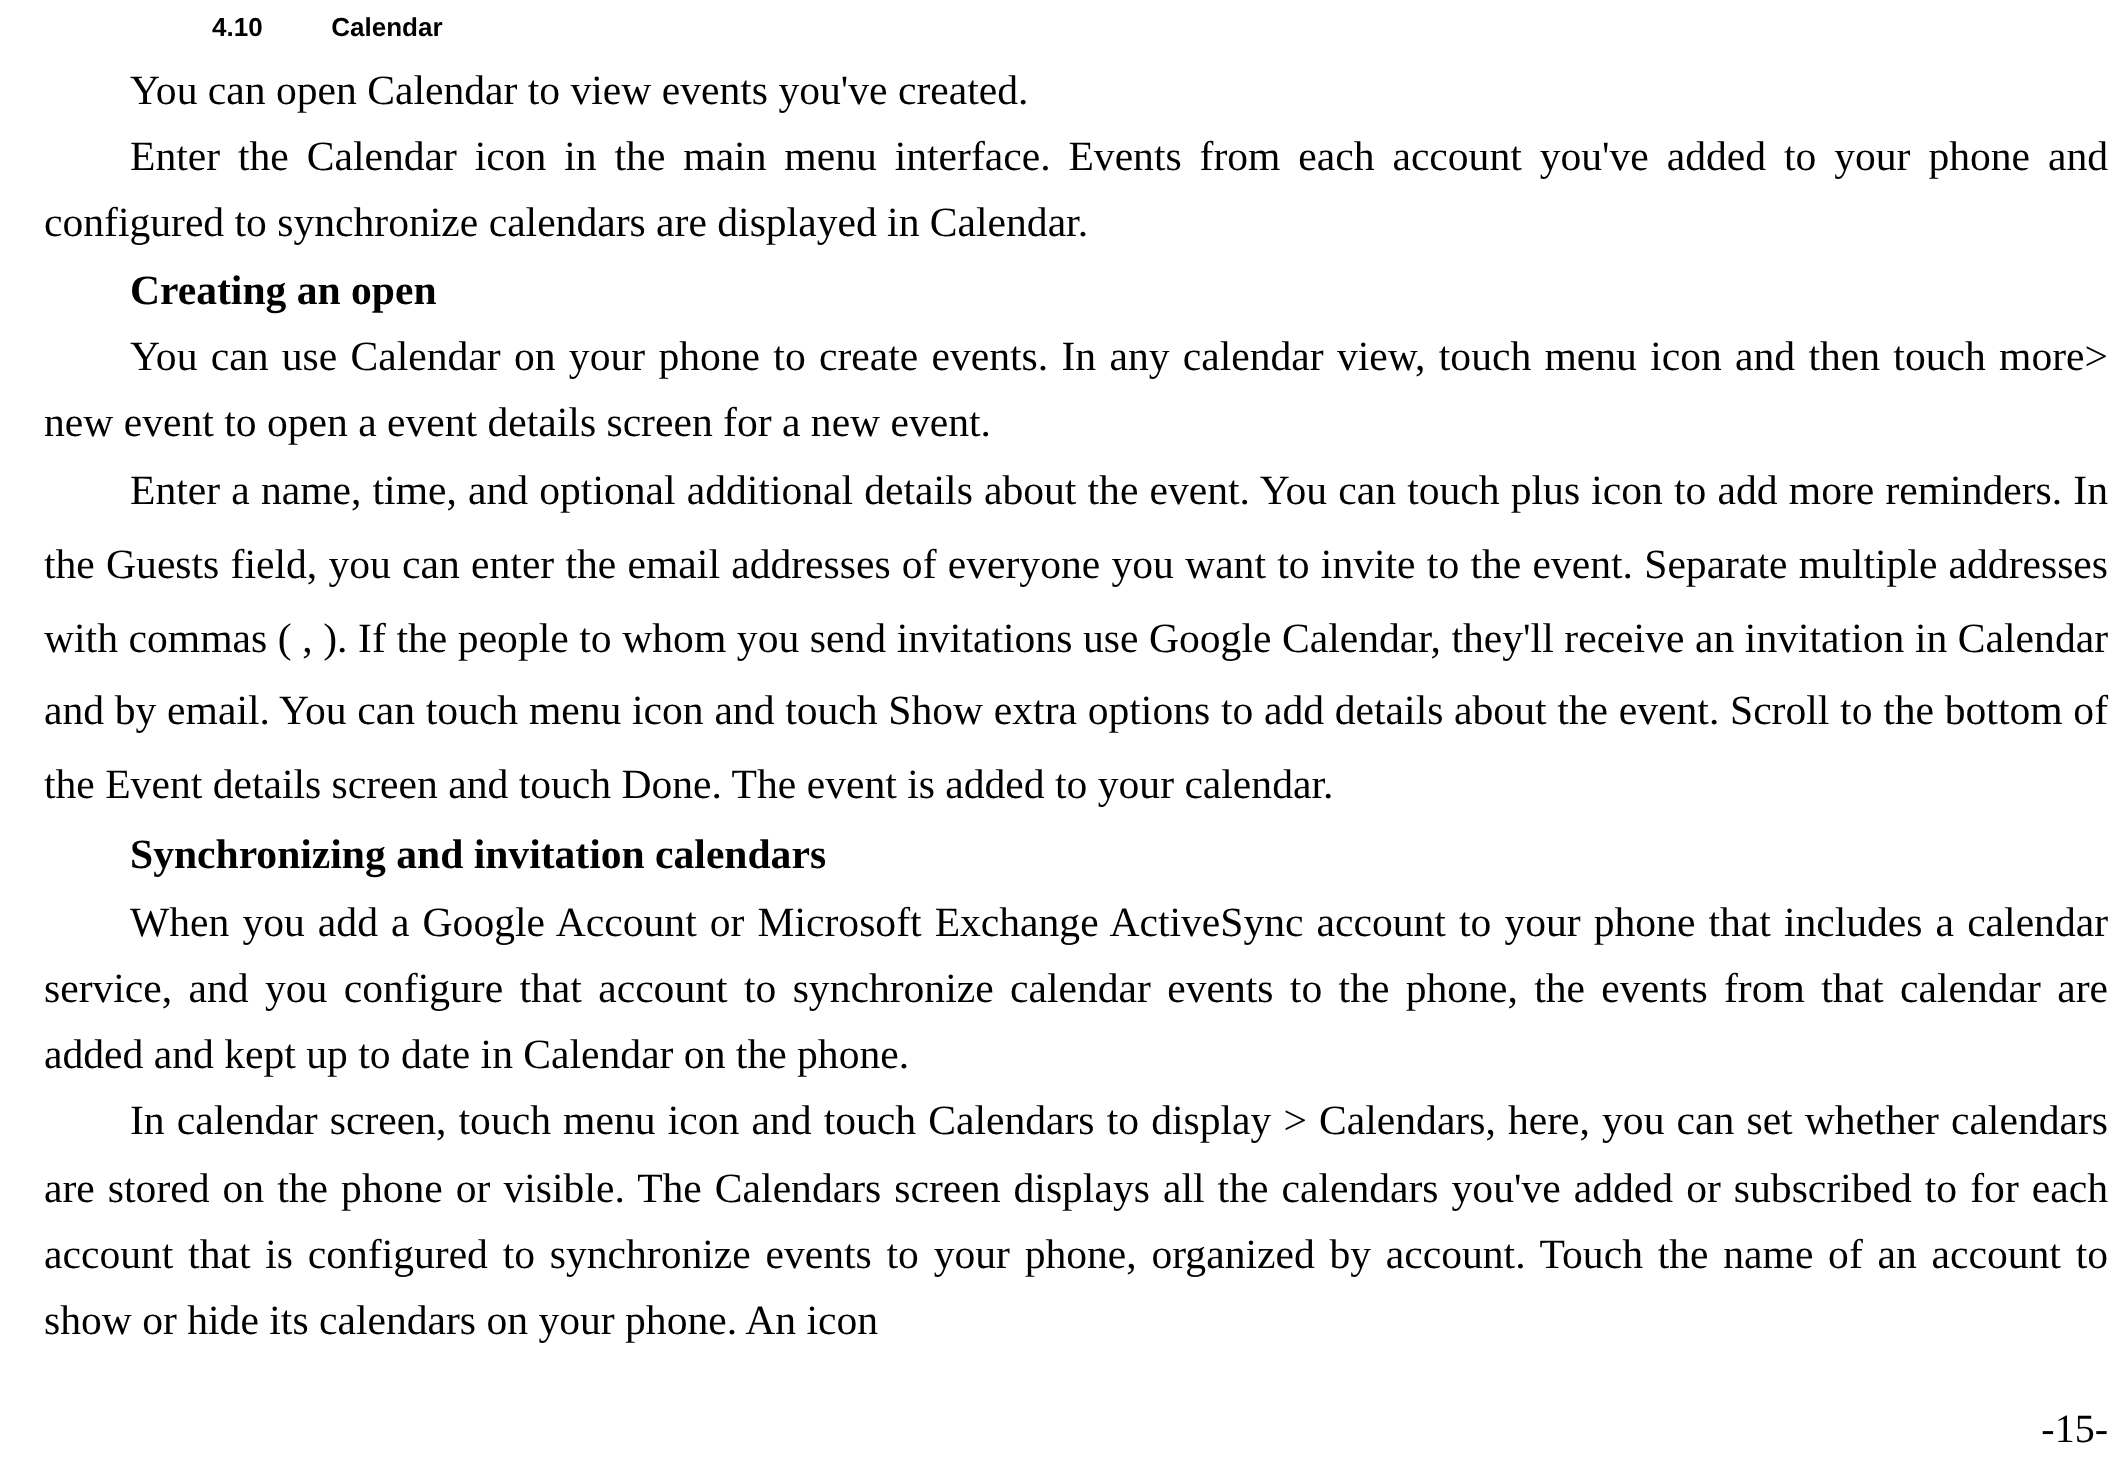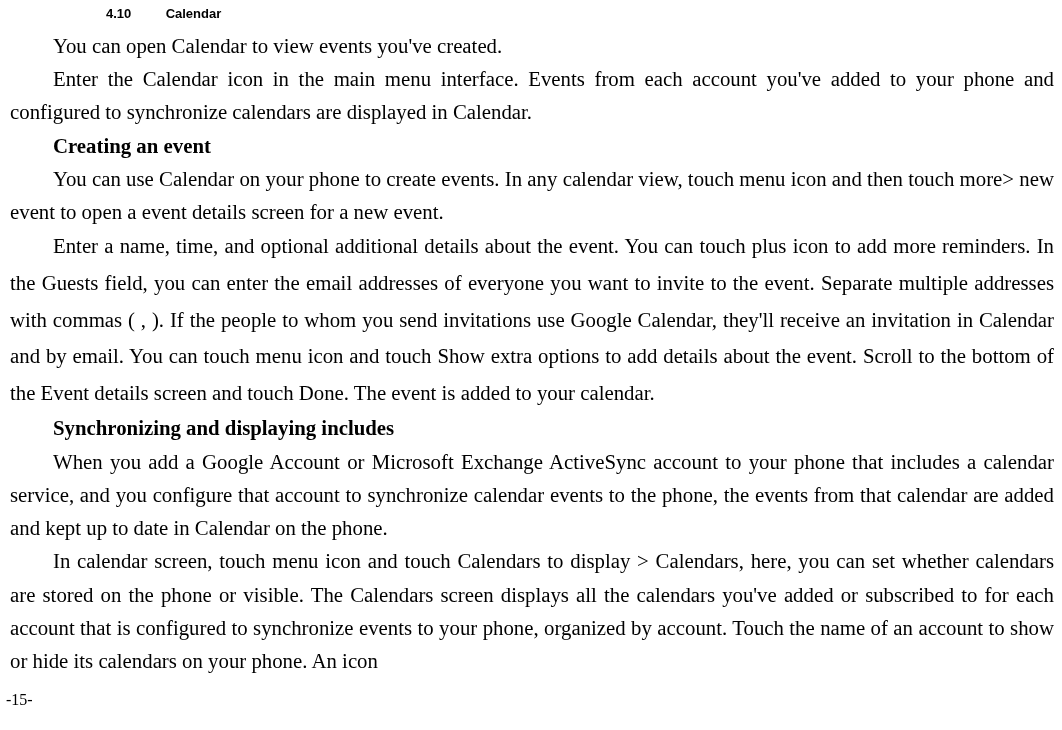--- a/index.html
+++ b/index.html
@@ -14,44 +14,44 @@
       box-sizing: border-box;
     }
     .section-head {
       font-weight: bold;
       margin: 4px 0 4px 100px;
       font-family: Arial, Helvetica, sans-serif;
       font-size: 13px;
     }
     .num { display: inline-block; width: 56px; }
     .para {
-      margin: 0 0 0 4px;
+      margin: 0 0 0 16px;
       text-align: justify;
       text-indent: 43px;
     }
     .para.loose { text-align: left; }
     .bold { font-weight: bold; }
     .page-num {
-      text-align: left;
-      font-size: 16px;
-      margin-top: 10px;
+      text-align: right;
+      font-size: 20px;
+      margin-top: 22px;
     }
   </style>
 </head>
 <body>
 
 <div class="section-head">
   <span class="num">4.10</span>
   <span>Calendar</span>
 </div>
 
 <p class="para loose">You can open Calendar to view events you've created.</p>
 <p class="para">Enter the Calendar icon in the main menu interface. Events from each account you've added to your phone and configured to synchronize calendars are displayed in Calendar.</p>
 
-<p class="para bold loose">Creating an event</p>
+<p class="para bold loose">Creating an open</p>
 <p class="para">You can use Calendar on your phone to create events. In any calendar view, touch menu icon and then touch more&gt; new event to open a event details screen for a new event.</p>
 <p class="para" style="line-height:1.76;">Enter a name, time, and optional additional details about the event. You can touch plus icon to add more reminders. In the Guests field, you can enter the email addresses of everyone you want to invite to the event. Separate multiple addresses with commas ( , ). If the people to whom you send invitations use Google Calendar, they'll receive an invitation in Calendar and by email. You can touch menu icon and touch Show extra options to add details about the event. Scroll to the bottom of the Event details screen and touch Done. The event is added to your calendar.</p>
 
-<p class="para bold loose">Synchronizing and displaying includes</p>
+<p class="para bold loose">Synchronizing and invitation calendars</p>
 <p class="para">When you add a Google Account or Microsoft Exchange ActiveSync account to your phone that includes a calendar service, and you configure that account to synchronize calendar events to the phone, the events from that calendar are added and kept up to date in Calendar on the phone.</p>
 <p class="para">In calendar screen, touch menu icon and touch Calendars to display &gt; Calendars, here, you can set whether calendars are stored on the phone or visible. The Calendars screen displays all the calendars you've added or subscribed to for each account that is configured to synchronize events to your phone, organized by account. Touch the name of an account to show or hide its calendars on your phone. An icon</p>
 
 <div class="page-num">-15-</div>
 
 </body></html>

